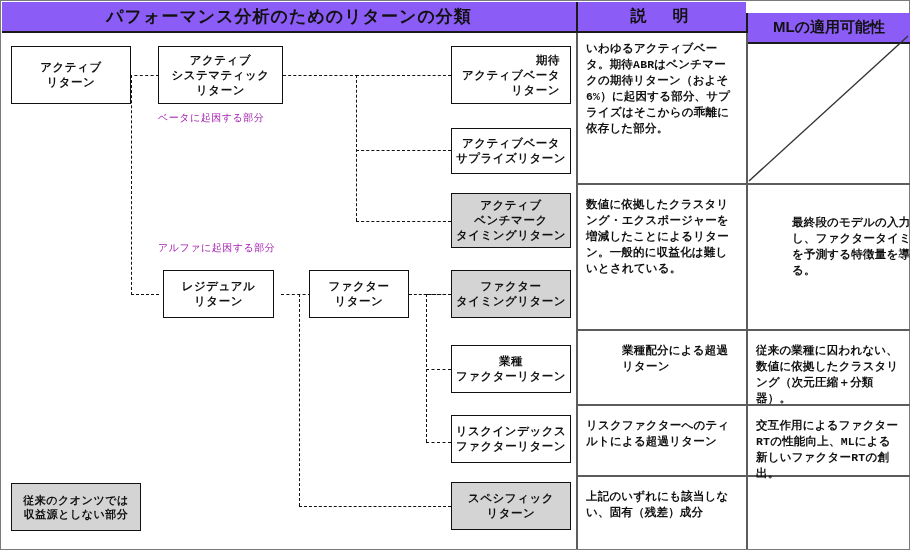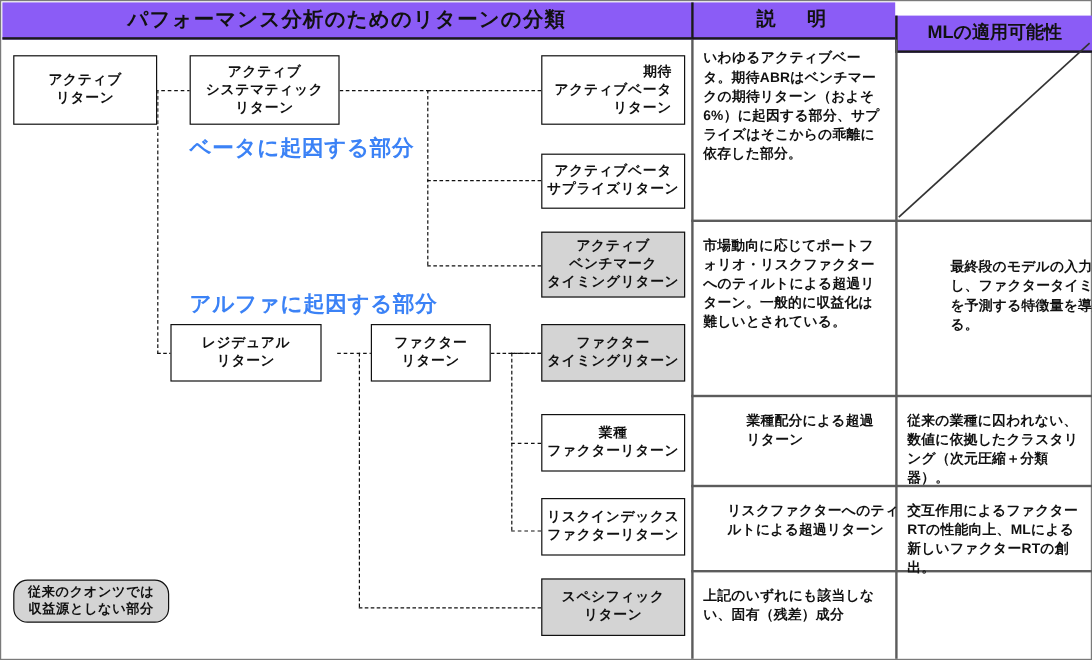--- a/index.html
+++ b/index.html
@@ -47,37 +47,38 @@
     font-weight:bold;color:#111;
     font-size:11.5px;line-height:15px;
     letter-spacing:0.5px;
     white-space:pre-line;
     z-index:3;
   }
   .nbox.gray{background:#d4d4d4;}
 
   
   .flabel{
-    position:absolute;font-weight:bold;color:#3b82f6;
-    font-size:18px;letter-spacing:0.5px;z-index:3;
+    position:absolute;font-weight:normal;color:#a21caf;
+    font-size:10px;letter-spacing:0.5px;z-index:3;
   }
 
   
   .hseg{position:absolute;height:0;border-top:1.5px dashed #111;z-index:2;}
   .vseg{position:absolute;width:0;border-left:1.5px dashed #111;z-index:2;}
 
   
   .cell{
     position:absolute;box-sizing:border-box;
     padding:6px 8px 4px 8px;
     font-weight:bold;color:#111;
     font-size:11.5px;line-height:16px;
     letter-spacing:0.2px;
     white-space:pre-line;
     z-index:3;
+    font-family:Liberation Mono, monospace;
   }
   .diag-svg{position:absolute;z-index:2;}
 </style>
 </head>
 <body>
 
 <div id="page">
 
   <div class="hdr hdr-diagram">パフォーマンス分析のためのリターンの分類</div>
   <div class="hdr hdr-desc">説　明</div>
@@ -124,48 +125,48 @@
 アクティブベータ
 リターン</div>
 
   <div class="nbox" style="left:450px;top:127px;width:120px;height:46px;">アクティブベータ
 サプライズリターン</div>
 
   <div class="nbox gray" style="left:450px;top:192px;width:120px;height:55px;">アクティブ
 ベンチマーク
 タイミングリターン</div>
 
-  <div class="nbox" style="left:141px;top:269px;width:126px;height:48px;">レジデュアル
+  <div class="nbox" style="left:162px;top:269px;width:111px;height:48px;">レジデュアル
 リターン</div>
 
   <div class="nbox" style="left:308px;top:269px;width:100px;height:48px;">ファクター
 リターン</div>
 
   <div class="nbox gray" style="left:450px;top:269px;width:120px;height:48px;">ファクター
 タイミングリターン</div>
 
   <div class="nbox" style="left:450px;top:344px;width:120px;height:48px;">業種
 ファクターリターン</div>
 
   <div class="nbox" style="left:450px;top:414px;width:120px;height:48px;">リスクインデックス
 ファクターリターン</div>
 
   <div class="nbox gray" style="left:450px;top:481px;width:120px;height:48px;">スペシフィック
 リターン</div>
 
-  <div class="nbox gray" style="left:10px;top:482px;width:130px;height:36px;font-size:11px;line-height:14px;border-radius:12px;">従来のクオンツでは
+  <div class="nbox gray" style="left:10px;top:482px;width:130px;height:48px;font-size:11px;line-height:14px;">従来のクオンツでは
 収益源としない部分</div>
 
   <div class="flabel" style="left:157px;top:110px;">ベータに起因する部分</div>
   <div class="flabel" style="left:157px;top:240px;">アルファに起因する部分</div>
 
   <div class="cell" style="left:577px;top:34px;width:167px;height:147px;">いわゆるアクティブベータ。期待ABRはベンチマークの期待リターン（およそ6%）に起因する部分、サプライズはそこからの乖離に依存した部分。</div>
-  <div class="cell" style="left:577px;top:190px;width:167px;height:137px;">市場動向に応じてポートフォリオ・リスクファクターへのティルトによる超過リターン。一般的に収益化は難しいとされている。</div>
+  <div class="cell" style="left:577px;top:190px;width:167px;height:137px;">数値に依拠したクラスタリング・エクスポージャーを増減したことによるリターン。一般的に収益化は難しいとされている。</div>
   <div class="cell" style="left:577px;top:336px;width:167px;height:66px;padding-left:44px;">業種配分による超過リターン</div>
-  <div class="cell" style="left:577px;top:411px;width:167px;height:62px;margin-left:20px;">リスクファクターへのティルトによる超過リターン</div>
+  <div class="cell" style="left:577px;top:411px;width:167px;height:62px;">リスクファクターへのティルトによる超過リターン</div>
   <div class="cell" style="left:577px;top:482px;width:167px;height:66px;">上記のいずれにも該当しない、固有（残差）成分</div>
 
   <svg class="diag-svg" style="left:747px;top:34px;" width="161" height="147">
     <line x1="1" y1="146" x2="160" y2="1" stroke="#333" stroke-width="1.4"></line>
   </svg>
   <div class="cell" style="left:747px;top:34px;width:161px;height:147px;"></div>
 
   <div class="cell" style="left:747px;top:208px;width:161px;height:119px;margin-left:36px;">最終段のモデルの入力に対し、ファクタータイミングを予測する特徴量を導入する。</div>
   <div class="cell" style="left:747px;top:411px;width:161px;height:62px;">交互作用によるファクターRTの性能向上、MLによる新しいファクターRTの創出。</div>
   <div class="cell" style="left:747px;top:336px;width:161px;height:66px;">従来の業種に囚われない、数値に依拠したクラスタリング（次元圧縮＋分類器）。</div>

